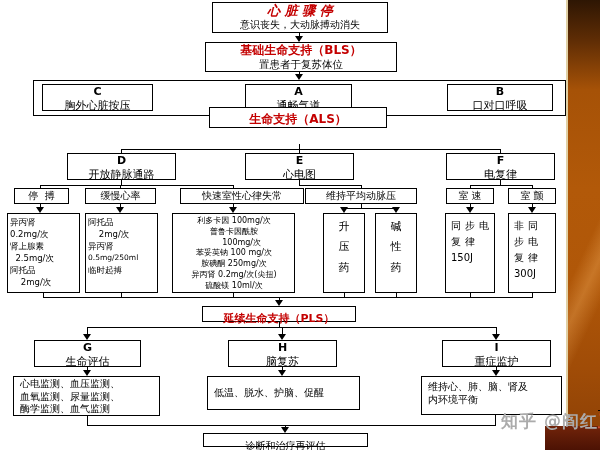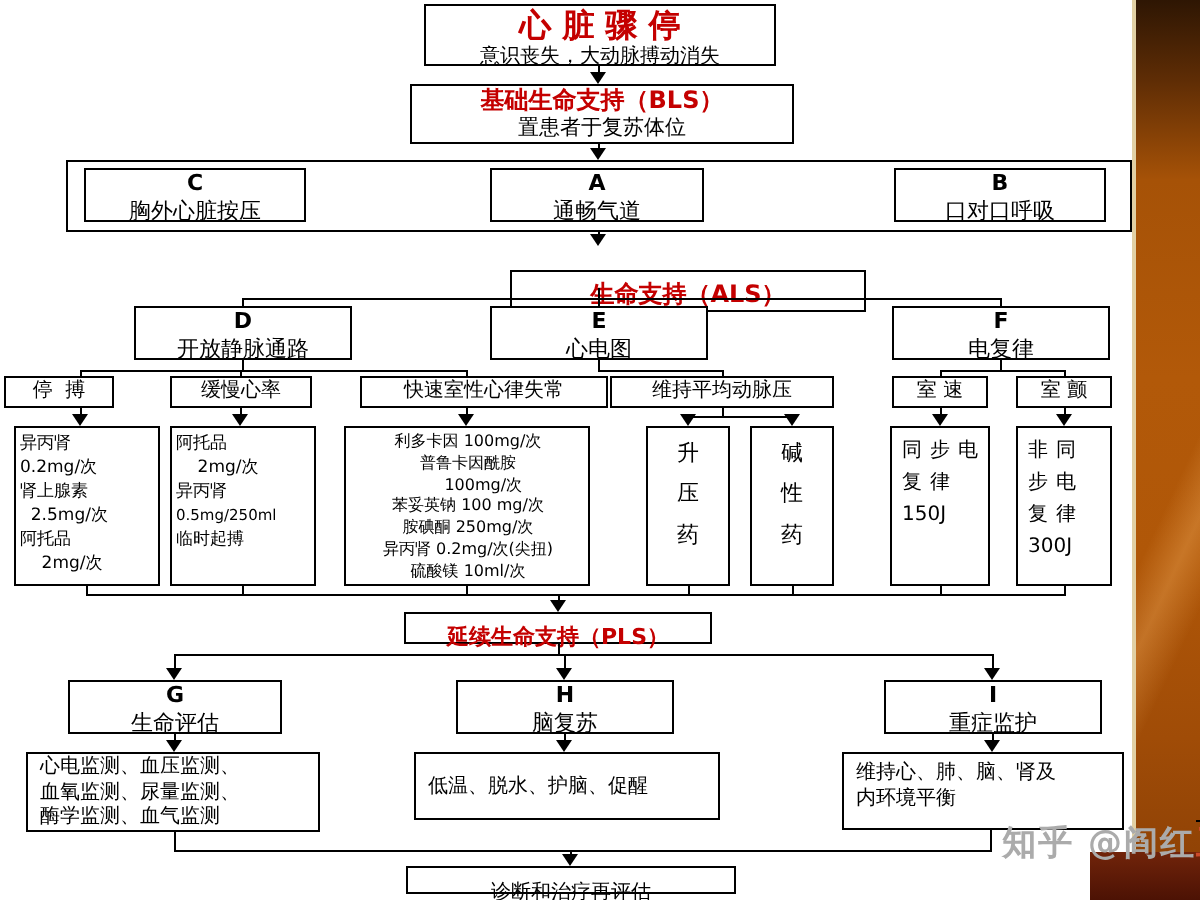--- a/index.html
+++ b/index.html
@@ -41,21 +41,21 @@
 
 <div class="stage">
 
   <div class="stripe">
       <div class="sheen"></div>
     </div>
   <div class="stripe-edge"></div>
   <div class="corner"></div>
 
   <div class="bx" style="left:212px;top:2px;width:176px;height:31px;">
-    <span class="ttl" style="font-size:16px;display:block;">心 脏 骤 停</span>
+    <span class="ttl" style="font-size:13px;display:block;font-style:italic;">心 脏 骤 停</span>
     <span style="font-size:10px;display:block;">意识丧失，大动脉搏动消失</span>
   </div>
   <div class="vl" style="left:299px;top:33px;height:4px;"></div>
   <div class="td" style="left:295px;top:36px;"></div>
 
   <div class="bx" style="left:205px;top:42px;width:192px;height:30px;">
     <span class="ttl" style="font-size:12px;display:block;">基础生命支持（BLS）</span>
     <span style="font-size:10.5px;display:block;">置患者于复苏体位</span>
   </div>
   <div class="vl" style="left:299px;top:72px;height:3px;"></div>
@@ -70,21 +70,21 @@
     <span class="ltr">A</span>
     <span class="lbl">通畅气道</span>
   </div>
   <div class="bx" style="left:447px;top:84px;width:106px;height:27px;">
     <span class="ltr">B</span>
     <span class="lbl">口对口呼吸</span>
   </div>
   <div class="vl" style="left:299px;top:116px;height:3px;"></div>
   <div class="td" style="left:295px;top:117px;"></div>
 
-  <div class="bx" style="left:209px;top:135px;width:178px;height:21px;margin-left:46px;">
+  <div class="bx" style="left:209px;top:107px;width:178px;height:21px;">
     <span class="ttl" style="font-size:12px;line-height:19px;">生命支持（ALS）</span>
   </div>
   <div class="vl" style="left:299px;top:144px;height:5px;"></div>
   <div class="hl" style="left:121px;top:149px;width:380px;"></div>
   <div class="vl" style="left:121px;top:149px;height:4px;"></div>
   <div class="vl" style="left:299px;top:149px;height:4px;"></div>
   <div class="vl" style="left:500px;top:149px;height:4px;"></div>
 
   <div class="bx" style="left:67px;top:153px;width:109px;height:27px;">
     <span class="ltr">D</span>
@@ -107,21 +107,21 @@
 
   <div class="vl" style="left:299px;top:180px;height:5px;"></div>
   <div class="hl" style="left:299px;top:185px;width:62px;"></div>
   <div class="vl" style="left:361px;top:185px;height:3px;"></div>
 
   <div class="vl" style="left:500px;top:180px;height:5px;"></div>
   <div class="hl" style="left:470px;top:185px;width:62px;"></div>
   <div class="vl" style="left:470px;top:185px;height:3px;"></div>
   <div class="vl" style="left:532px;top:185px;height:3px;"></div>
 
-  <div class="bx cond" style="left:2px;top:188px;width:55px;height:16px;line-height:14px;text-align:center;">停  搏</div>
+  <div class="bx cond" style="left:14px;top:188px;width:55px;height:16px;line-height:14px;text-align:center;">停  搏</div>
   <div class="bx cond" style="left:85px;top:188px;width:71px;height:16px;line-height:14px;">缓慢心率</div>
   <div class="bx cond" style="left:180px;top:188px;width:124px;height:16px;line-height:14px;">快速室性心律失常</div>
   <div class="bx cond" style="left:305px;top:188px;width:112px;height:16px;line-height:14px;">维持平均动脉压</div>
   <div class="bx cond" style="left:446px;top:188px;width:48px;height:16px;line-height:14px;">室 速</div>
   <div class="bx cond" style="left:508px;top:188px;width:48px;height:16px;line-height:14px;">室 颤</div>
 
   <div class="vl" style="left:40px;top:204px;height:4px;"></div>
   <div class="td" style="left:36px;top:207px;"></div>
   <div class="vl" style="left:120px;top:204px;height:4px;"></div>
   <div class="td" style="left:116px;top:207px;"></div>

